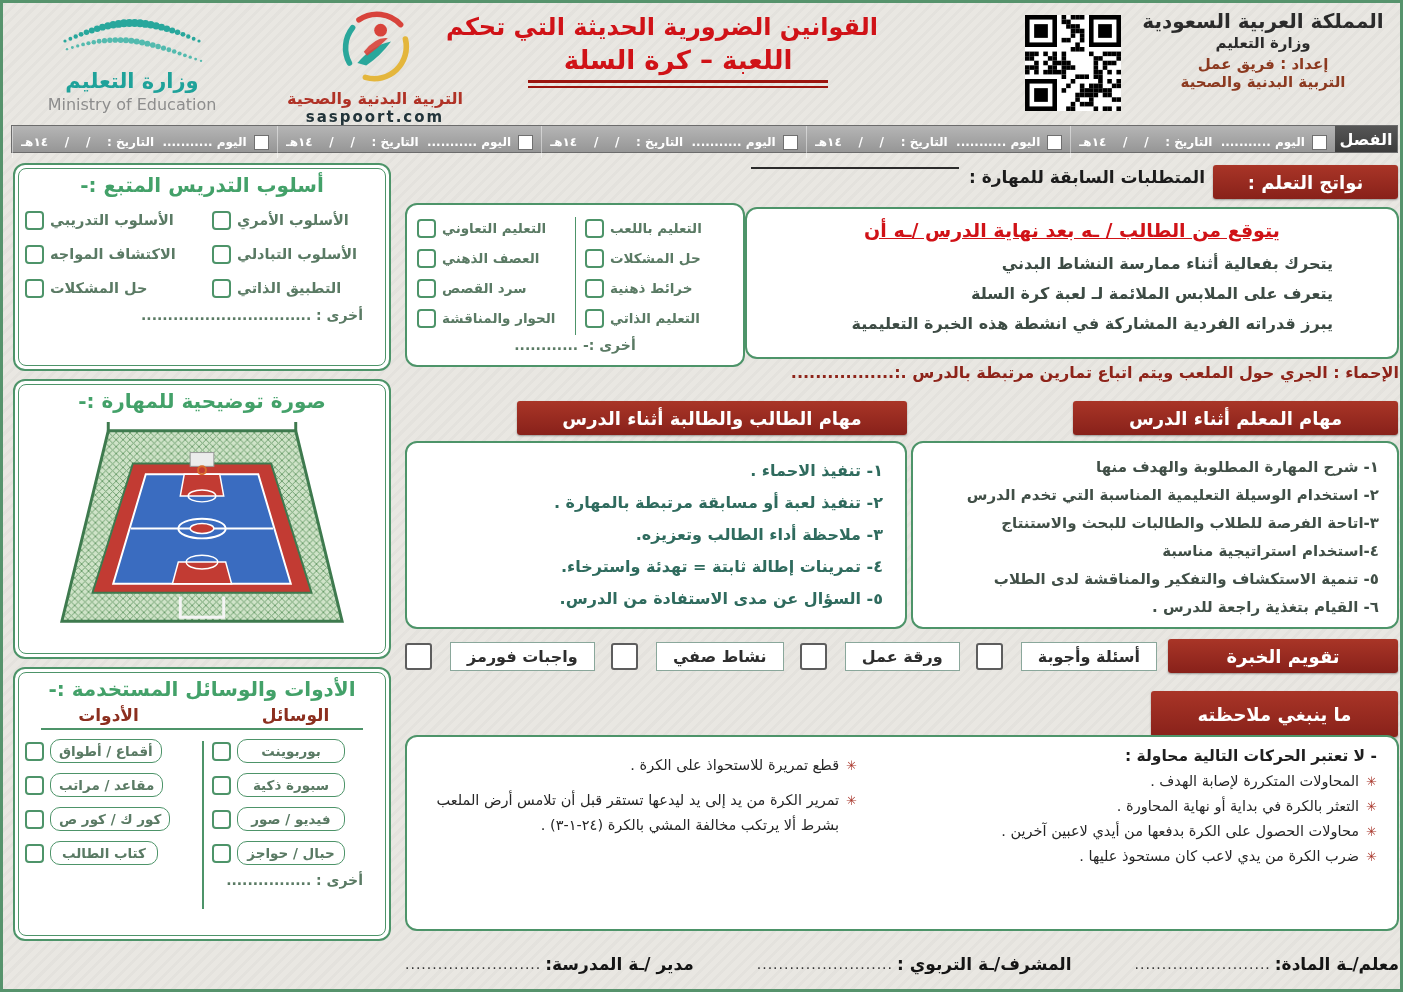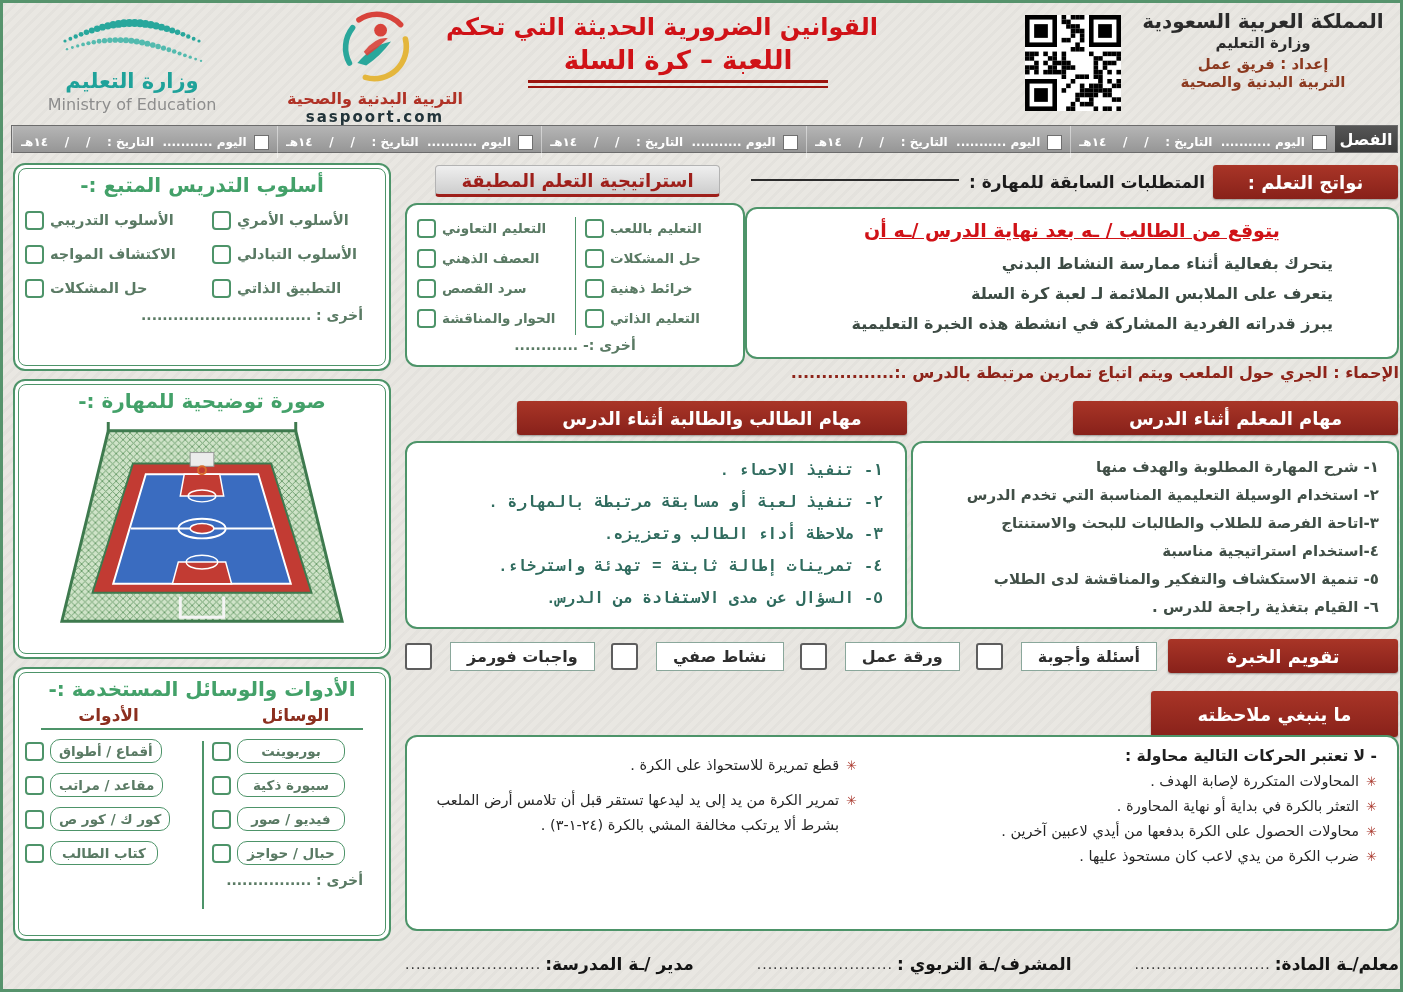--- a/index.html
+++ b/index.html
@@ -74,28 +74,28 @@
     background:linear-gradient(#efefef,#cdcdcd); border:1px solid #b3b3b3;
     border-bottom:3px solid #9e1f1a; border-radius:4px;
     display:flex; align-items:center; justify-content:center;
     color:#9e1f1a; font-weight:bold; font-size:18px; }
   .strategy-box{ left:402px; top:200px; width:340px; height:164px; padding-top:8px; }
   .strategy-box .chk-item{ height:30px; }
   .strategy-box .chk-item .lbl{ font-size:13.5px; }
   .strategy-divider{ position:absolute; left:50%; top:12px; height:118px; border-left:1.5px solid #4d9469; }
   .strategy-other{ color:#5a7a64; font-weight:bold; font-size:14px; text-align:center; padding-top:4px; }
   .student-bar{ left:514px; top:398px; width:390px; height:34px; }
-  .student-box{ left:402px; top:438px; width:502px; height:188px; padding:12px 22px;font-family:Liberation Mono, monospace; }
+  .student-box{ left:402px; top:438px; width:502px; height:188px; padding:12px 22px; }
   .student-box .task{ color:#2f6b5e; font-weight:bold; font-size:16px; line-height:32px;
     text-align:right; white-space:nowrap; }
 
   
   .outcomes-bar{ left:1210px; top:162px; width:185px; height:34px; }
   .prereq-row{ left:742px; top:164px; width:460px; height:32px; display:flex; direction:rtl;
-    align-items:center; }
+    align-items:flex-start; }
   .prereq-row .lbl{ color:#1c1c1c; font-weight:bold; font-size:17px; white-space:nowrap; padding-bottom:2px; }
   .prereq-row .blank{ flex:1; border-bottom:2px solid #2b2b2b; margin:0 10px 6px 6px; }
   .expect-box{ left:742px; top:204px; width:654px; height:152px; padding:10px 20px; }
   .expect-title{ color:#d01217; font-weight:bold; font-size:19px; text-align:center;
     text-decoration:underline; margin-bottom:8px; }
   .expect-line{ color:#3d4b44; font-weight:bold; font-size:16px; line-height:30px;
     text-align:right; padding-right:44px; }
   .warmup{ left:698px; top:360px; width:698px; height:28px; color:#8e241a; font-weight:bold;
     font-size:16px; text-align:right; direction:rtl; white-space:nowrap; }
   .teacher-bar{ left:1070px; top:398px; width:325px; height:34px; }
@@ -474,21 +474,20 @@
         <span class="pill">حبال / حواجز</span>
       </div>
       <div class="chk-item">
         <div class="cb"></div>
         <span class="pill">كتاب الطالب</span>
       </div>
     </div>
     <div class="other-line">أخرى : ................</div>
   </div>
 
-  <div class="abs strategy-header">استراتيجية التعلم المطبقة</div>
 
   <div class="gbox strategy-box">
     <div class="strategy-divider"></div>
     <div class="two-col">
       <div class="chk-item">
         <div class="cb"></div>
         <span class="lbl">التعليم باللعب</span>
       </div>
       <div class="chk-item">
         <div class="cb"></div>

